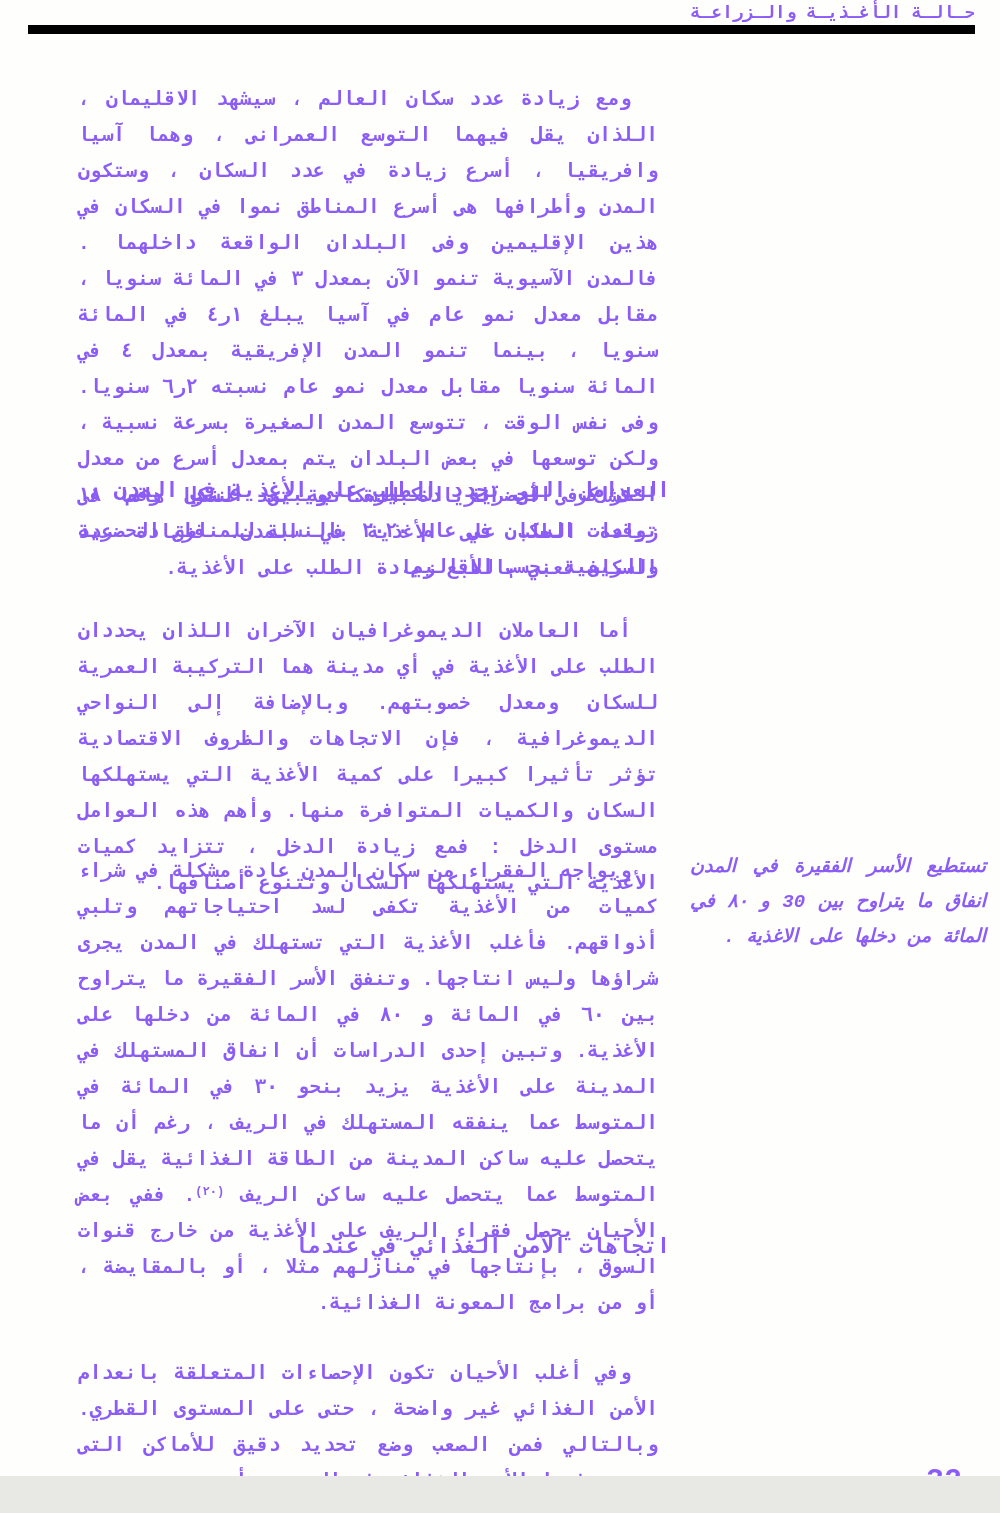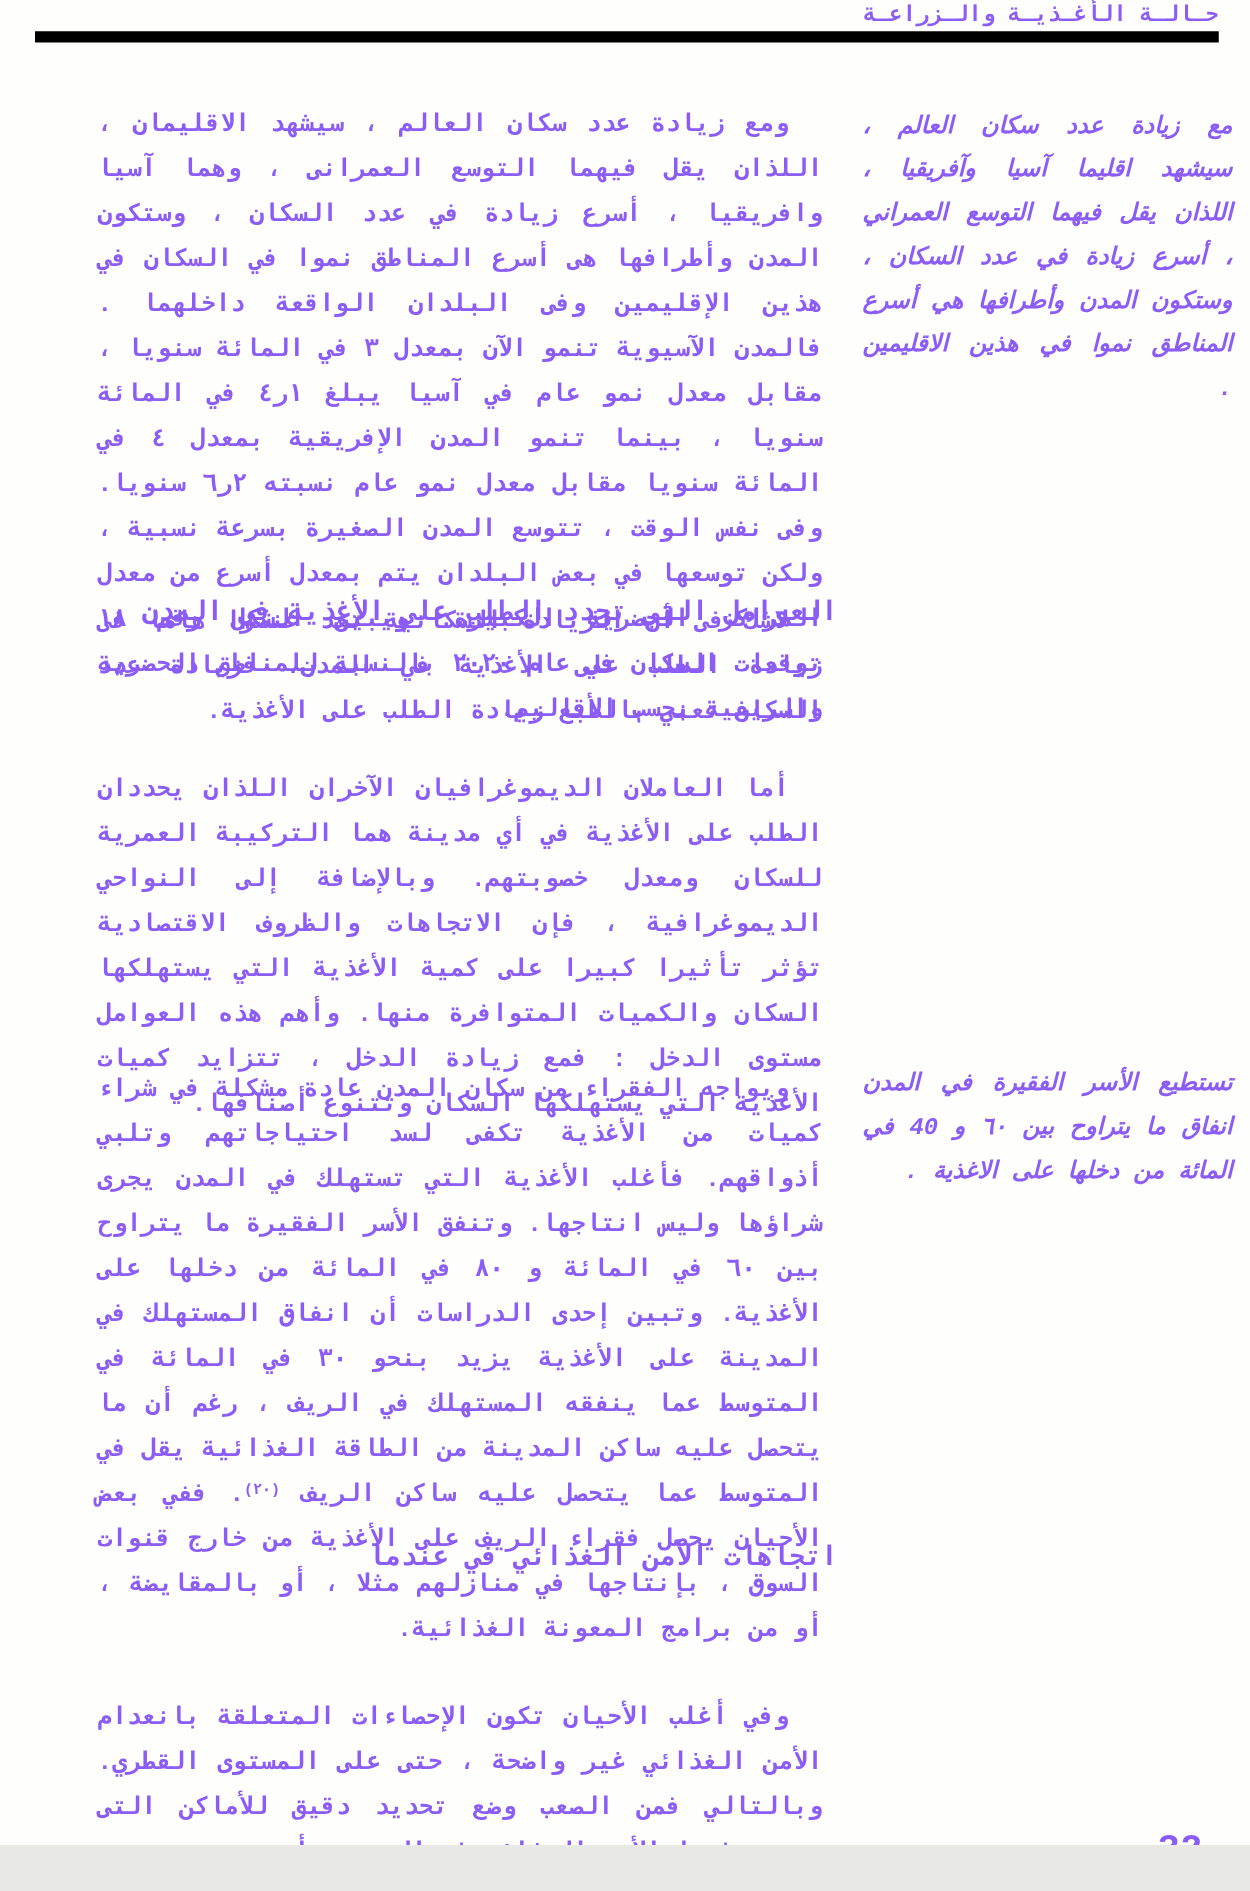--- a/index.html
+++ b/index.html
@@ -67,19 +67,18 @@
 
   <p class="para" style="top:614px;">أما العاملان الديموغرافيان الآخران اللذان يحددان الطلب على الأغذية في أي مدينة هما التركيبة العمرية للسكان ومعدل خصوبتهم. وبالإضافة إلى النواحي الديموغرافية ، فإن الاتجاهات والظروف الاقتصادية تؤثر تأثيرا كبيرا على كمية الأغذية التي يستهلكها السكان والكميات المتوافرة منها. وأهم هذه العوامل مستوى الدخل : فمع زيادة الدخل ، تتزايد كميات الأغذية التي يستهلكها السكان وتتنوع أصنافها.</p>
 
   <p class="para" style="top:854px;"><span>ويواجه الفقراء من سكان المدن عادة مشكلة في شراء كميات من الأغذية تكفى لسد احتياجاتهم وتلبي أذواقهم. فأغلب الأغذية التي تستهلك في المدن يجرى شراؤها وليس انتاجها. وتنفق الأسر الفقيرة ما يتراوح بين ٦٠ في المائة و ٨٠ في المائة من دخلها على الأغذية. وتبين إحدى الدراسات أن انفاق المستهلك في المدينة على الأغذية يزيد بنحو ٣٠ في المائة في المتوسط عما ينفقه المستهلك في الريف ، رغم أن ما يتحصل عليه ساكن المدينة من الطاقة الغذائية يقل في المتوسط عما يتحصل عليه ساكن الريف </span><span class="fnref">(٢٠)</span><span>. ففي بعض الأحيان يحصل فقراء الريف على الأغذية من خارج قنوات السوق ، بإنتاجها في منازلهم مثلا ، أو بالمقايضة ، أو من برامج المعونة الغذائية.</span></p>
 
   <h2 class="heading" style="top:1220px;">اتجاهات الأمن الغذائي في عندما</h2>
 
 
   <p class="para" style="top:1356px;">وفي أغلب الأحيان تكون الإحصاءات المتعلقة بانعدام الأمن الغذائي غير واضحة ، حتى على المستوى القطري. وبالتالي فمن الصعب وضع تحديد دقيق للأماكن التى ينعدم فيها الأمن الغذائي في الحضر ، أو</p>
 
-  <p class="margin-note" style="top:84px;">مع زيادة عدد سكان العالم ، سيشهد اقليما آسيا وآفريقيا ، اللذان يقل فيهما التوسع العمراني ، أسرع زيادة في عدد السكان ، وستكون المدن وأطرافها هي أسرع المناطق نموا في هذين الاقليمين .</p>
 
-  <p class="margin-note" style="top:850px;">تستطيع الأسر الفقيرة في المدن انفاق ما يتراوح بين ٦٠ و 40 في المائة من دخلها على الاغذية .</p>
+  <p class="margin-note" style="top:850px;">تستطيع الأسر الفقيرة في المدن انفاق ما يتراوح بين 30 و ٨٠ في المائة من دخلها على الاغذية .</p>
 
   <div class="page-number">32</div>
 
 </div>
 
 </body></html>

